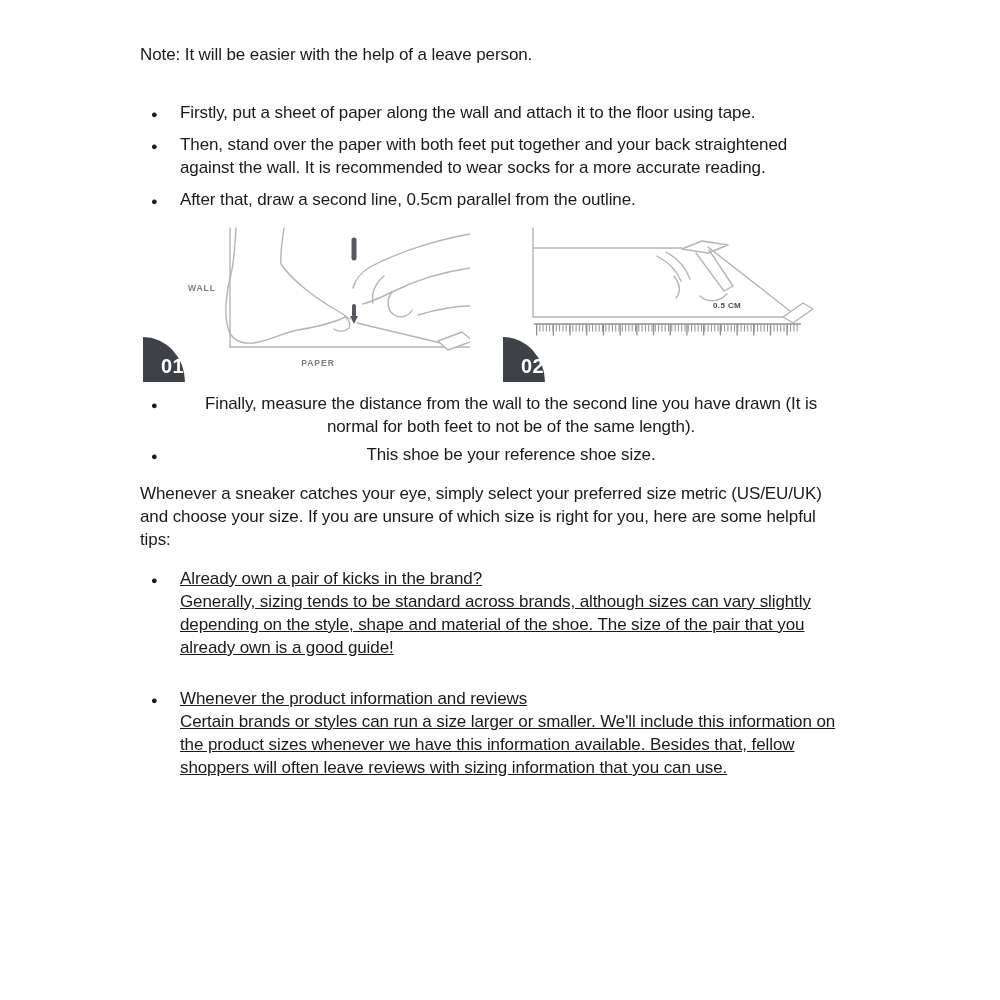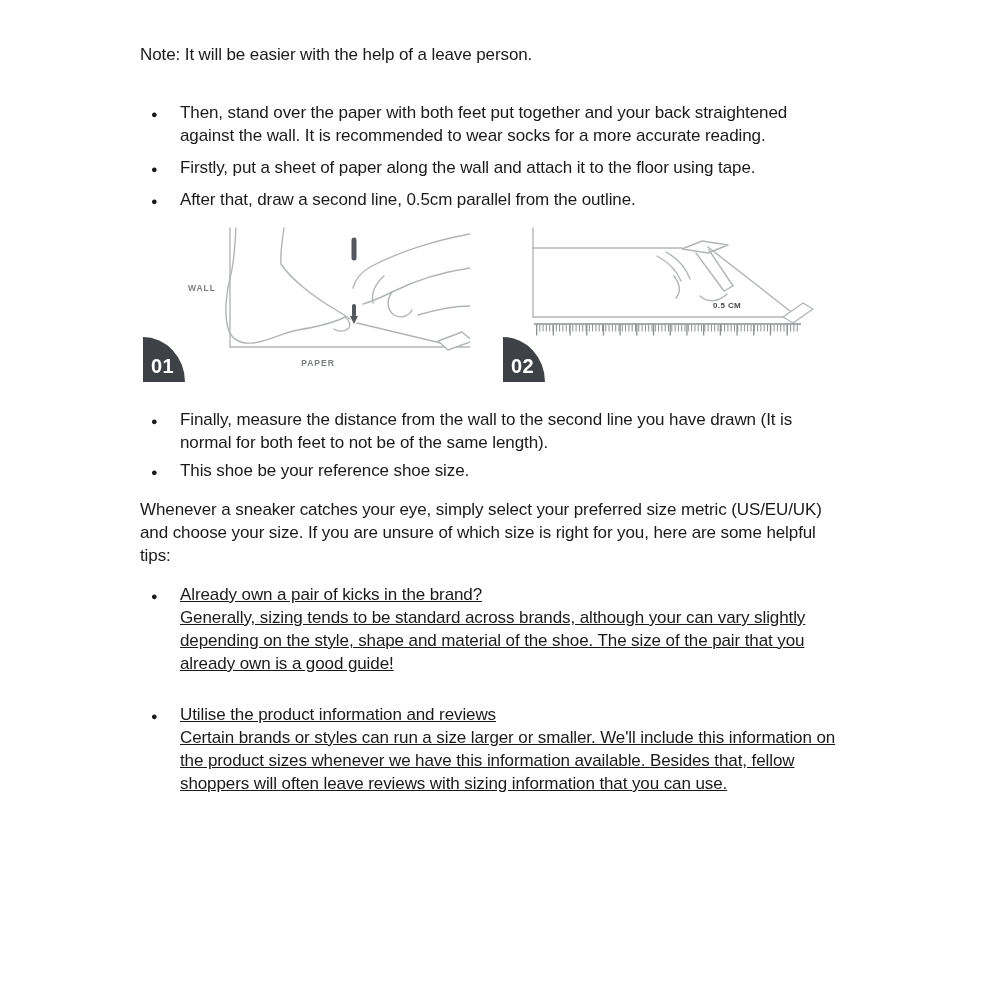--- a/index.html
+++ b/index.html
@@ -44,27 +44,27 @@
 
   .badge {
     position: absolute;
     left: 3px; bottom: 0;
     width: 42px; height: 45px;
     background: #3e4246;
     border-radius: 0 100% 0 0;
     color: #ffffff;
     display: flex;
     align-items: flex-end;
-    padding: 0 0 4px 8px;
+    padding: 0 0 4px 18px;
     font-size: 20px;
     font-weight: bold;
     letter-spacing: 0.5px;
   }
 
-  .steps-final { margin-top: 26px; }
+  .steps-final { margin-top: 10px; text-align: center; }
   .steps-final li { margin-bottom: 5px; }
 
   .tips-intro { margin-top: 16px; width: 700px; }
 
   .tips { margin-top: 16px; text-decoration: underline; }
   .tips li { margin-bottom: 28px; }
 
   .fig-label {
     font-family: "Liberation Sans", sans-serif;
     font-size: 8.5px;
@@ -81,22 +81,22 @@
   }
 </style>
 </head>
 <body>
 
 <div class="page">
 
   <p class="note">Note: It will be easier with the help of a leave person.</p>
 
   <ul class="steps">
+    <li><span>Firstly, put a sheet of paper along the wall and attach it to the floor using tape.</span></li>
     <li><span>Then, stand over the paper with both feet put together and your back straightened against the wall. It is recommended to wear socks for a more accurate reading.</span></li>
-    <li><span>Firstly, put a sheet of paper along the wall and attach it to the floor using tape.</span></li>
     <li><span>After that, draw a second line, 0.5cm parallel from the outline.</span></li>
   </ul>
 
   <div class="figures">
 
     <div class="figure figure-1">
       <svg viewBox="0 0 330 162">
         <g fill="none" stroke="#b2b5b7" stroke-width="1.4" stroke-linecap="round" stroke-linejoin="round">
 
           <path d="M90 8 V127"></path>
@@ -169,21 +169,21 @@
   <ul class="steps steps-final">
     <li><span>Finally, measure the distance from the wall to the second line you have drawn (It is normal for both feet to not be of the same length).</span></li>
     <li><span>This shoe be your reference shoe size.</span></li>
   </ul>
 
   <p class="tips-intro">Whenever a sneaker catches your eye, simply select your preferred size metric (US/EU/UK) and choose your size. If you are unsure of which size is right for you, here are some helpful tips:</p>
 
   <ul class="tips">
     <li>
       <div>Already own a pair of kicks in the brand?</div>
-      <div>Generally, sizing tends to be standard across brands, although your can vary slightly depending on the style, shape and material of the shoe. The size of the pair that you already own is a good guide!</div>
+      <div>Generally, sizing tends to be standard across brands, although sizes can vary slightly depending on the style, shape and material of the shoe. The size of the pair that you already own is a good guide!</div>
     </li>
     <li>
-      <div>Utilise the product information and reviews</div>
+      <div>Whenever the product information and reviews</div>
       <div>Certain brands or styles can run a size larger or smaller. We'll include this information on the product sizes whenever we have this information available. Besides that, fellow shoppers will often leave reviews with sizing information that you can use.</div>
     </li>
   </ul>
 
 </div>
 
 </body></html>

